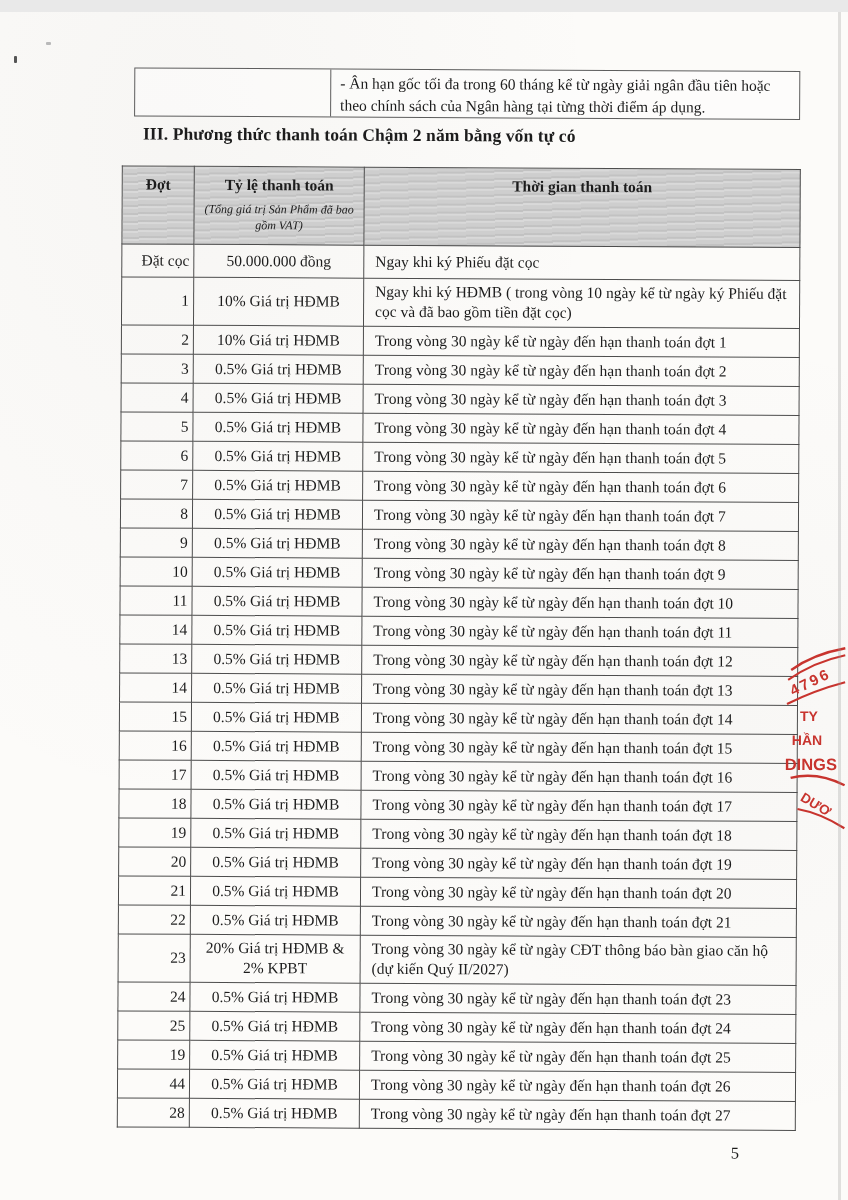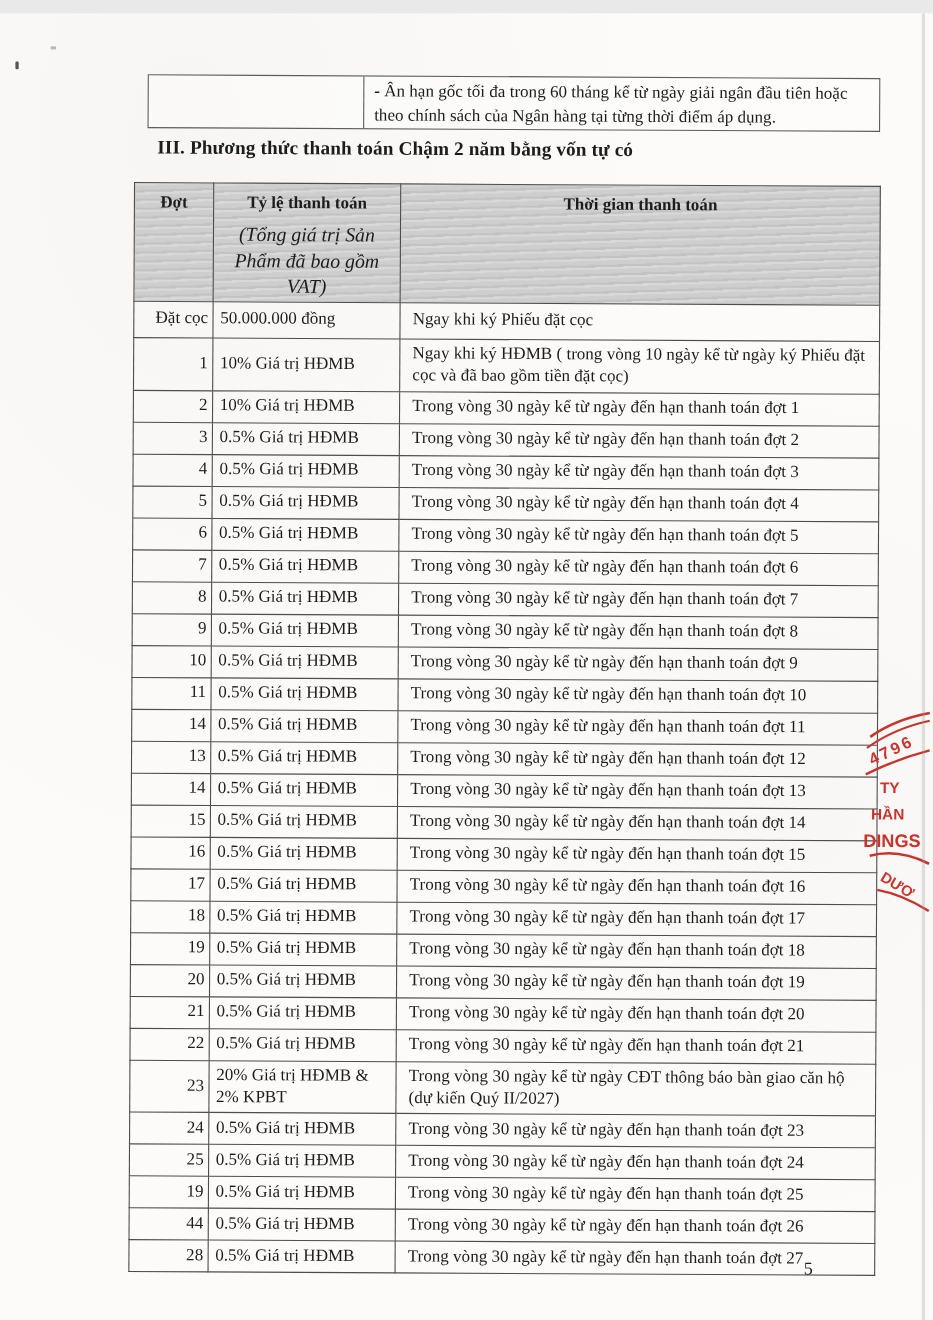--- a/index.html
+++ b/index.html
@@ -28,23 +28,23 @@
   table.ptable{border-collapse:collapse;width:678px;table-layout:fixed;}
   .ptable col.c1{width:72px;} .ptable col.c2{width:170px;} .ptable col.c3{width:436px;}
   .ptable th,.ptable td{border:1px solid #4d4d4d;box-sizing:border-box;
     font-size:15.5px;line-height:1.32;vertical-align:middle;}
   .ptable thead th{
     height:78px;vertical-align:top;padding-top:8px;font-weight:bold;
     background:
       repeating-linear-gradient(178deg, rgba(255,255,255,0.22) 0 2px, rgba(0,0,0,0) 2px 6px, rgba(90,90,90,0.10) 6px 8px),
       #cecece;
   }
-  .h-rate-sub{font-weight:normal;font-style:italic;font-size:18px;margin-top:7px;line-height:1.3;padding:0 6px;}
+  .h-rate-sub{font-weight:normal;font-style:italic;font-size:12px;margin-top:7px;line-height:1.3;padding:0 6px;}
   .ptable td.c-dot{text-align:right;padding:2px 4px;}
-  .ptable td.c-rate{text-align:left;padding:2px 6px;}
+  .ptable td.c-rate{text-align:center;padding:2px 6px;}
   .ptable td.c-time{text-align:left;padding:3px 8px 3px 11px;}
   .ptable tr.r-std td{height:29px;}
   .ptable tr.r-first td{height:33px;}
   
   .page-num{position:absolute;top:1130px;left:736px;font-size:16.5px;}
   
   .edge-line{position:absolute;top:0;left:838px;width:3px;height:1200px;
     background:rgba(150,150,150,0.28);filter:blur(0.7px);}
   .speck1{position:absolute;top:44px;left:14px;width:3px;height:7px;background:#555;border-radius:1px;}
   .speck2{position:absolute;top:30px;left:46px;width:5px;height:3px;background:#b9b9b9;border-radius:1px;}

